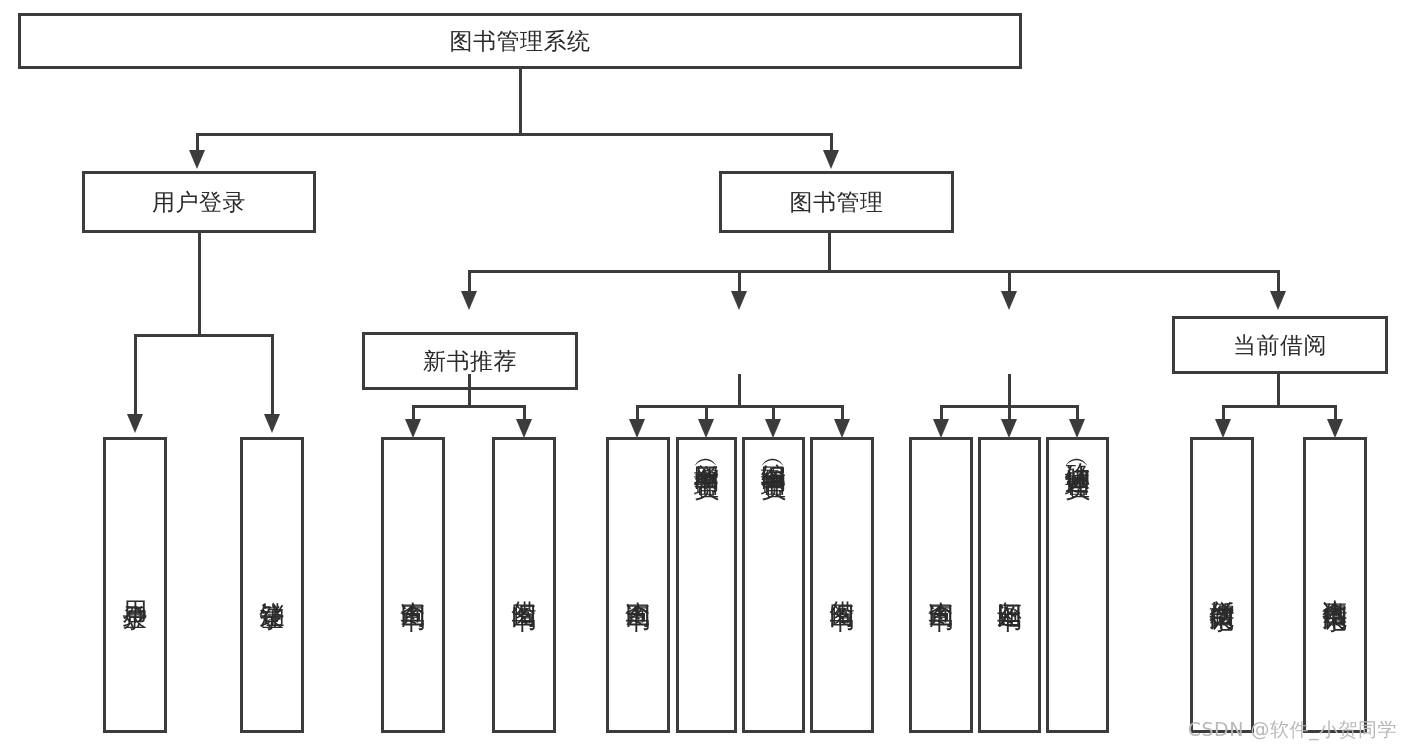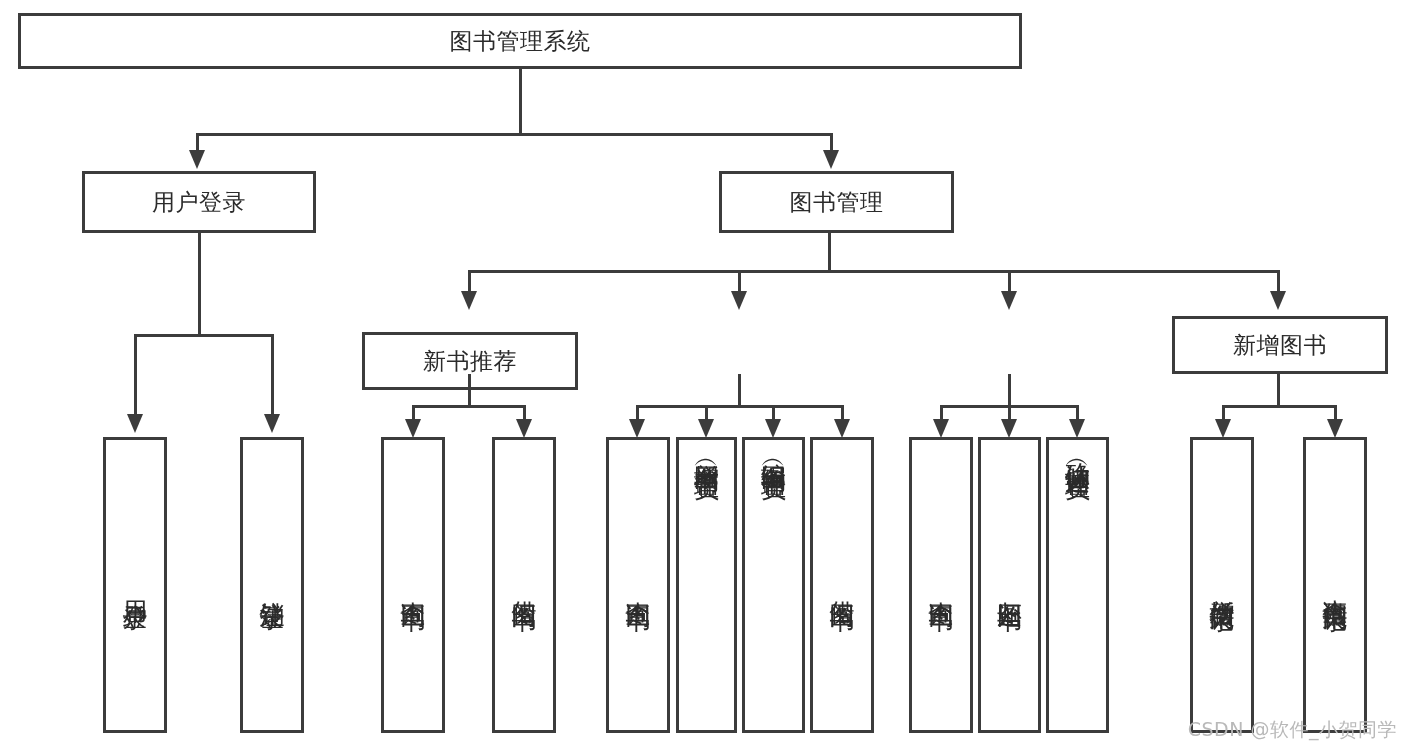--- a/index.html
+++ b/index.html
@@ -119,21 +119,21 @@
   <div class="arrow" style="left:731px; top:291px;"></div>
   <div class="edge edge-v" style="left:1008px; top:270px; width:3px; height:23px;"></div>
   <div class="arrow" style="left:1001px; top:291px;"></div>
   <div class="edge edge-v" style="left:1277px; top:270px; width:3px; height:23px;"></div>
   <div class="arrow" style="left:1270px; top:291px;"></div>
 
   <div class="node" style="left:362px; top:332px; width:216px; height:58px;">
     <span class="node-label">新书推荐</span>
   </div>
   <div class="node" style="left:1172px; top:316px; width:216px; height:58px;">
-    <span class="node-label">新增图书</span>
+    <span class="node-label">当前借阅</span>
   </div>
 
   <div class="edge edge-v" style="left:468px; top:374px; width:3px; height:33px;"></div>
   <div class="edge edge-h" style="left:412px; top:405px; width:114px; height:3px;"></div>
   <div class="edge edge-v" style="left:412px; top:405px; width:3px; height:17px;"></div>
   <div class="arrow" style="left:405px; top:419px;"></div>
   <div class="edge edge-v" style="left:523px; top:405px; width:3px; height:17px;"></div>
   <div class="arrow" style="left:516px; top:419px;"></div>
 
   <div class="edge edge-v" style="left:738px; top:374px; width:3px; height:33px;"></div>

